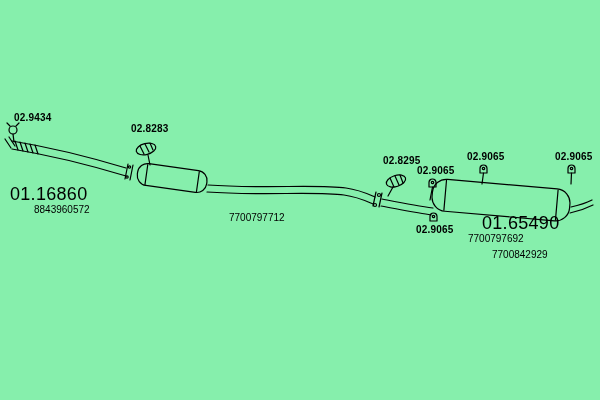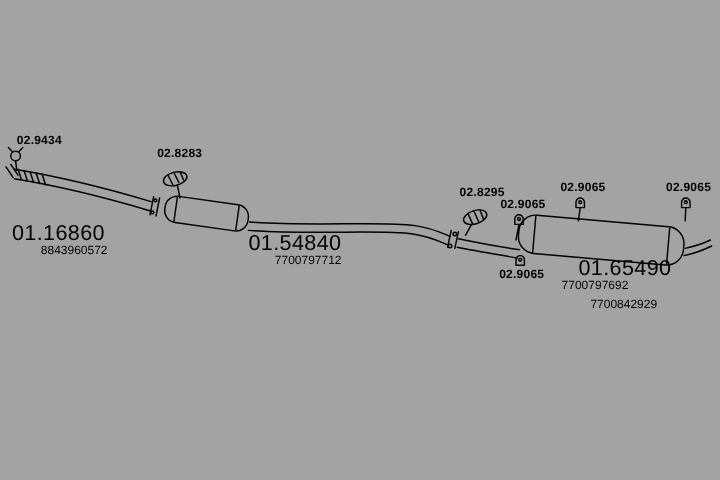--- a/index.html
+++ b/index.html
@@ -1,17 +1,17 @@
 <!DOCTYPE html>
 <html><head>
 <meta charset="utf-8">
 <style>
   html,body { margin:0; padding:0; background:#fff; }
   .canvas {
-    position:relative; width:600px; height:400px; background:#a3a3a3;
+    position:relative; width:600px; height:400px; background:#86efac;
     font-family:"Liberation Sans", sans-serif; color:#000;
     overflow:hidden;
   }
   .canvas svg { position:absolute; left:0; top:0; }
   .lbl { position:absolute; white-space:nowrap; }
   .lbl-small { font-size:10px; font-weight:700; letter-spacing:0.2px; }
   .lbl-big   { font-size:18px; font-weight:400; letter-spacing:0.3px; }
   .lbl-oem   { font-size:10px; font-weight:400; }
   .code-box {
     position:absolute; left:1px; top:377px; width:150px; height:20px;
@@ -121,21 +121,20 @@
   <div class="lbl lbl-small" style="left:131px; top:123px;">02.8283</div>
   <div class="lbl lbl-small" style="left:383px; top:155px;">02.8295</div>
   <div class="lbl lbl-small" style="left:417px; top:165px;">02.9065</div>
   <div class="lbl lbl-small" style="left:467px; top:151px;">02.9065</div>
   <div class="lbl lbl-small" style="left:555px; top:151px;">02.9065</div>
   <div class="lbl lbl-small" style="left:416px; top:224px;">02.9065</div>
 
   <div class="lbl lbl-big" style="left:10px; top:184px;">01.16860</div>
   <div class="lbl lbl-oem" style="left:34px; top:204px;">8843960572</div>
 
-  <div class="lbl lbl-big" style="left:207px; top:192px;">01.54840</div>
   <div class="lbl lbl-oem" style="left:229px; top:212px;">7700797712</div>
 
   <div class="lbl lbl-big" style="left:452px; top:213px;margin-left:30px;">01.65490</div>
   <div class="lbl lbl-oem" style="left:468px; top:233px;">7700797692</div>
   <div class="lbl lbl-oem" style="left:492px; top:249px;">7700842929</div>
 
 
 </div>
 
 </body></html>

